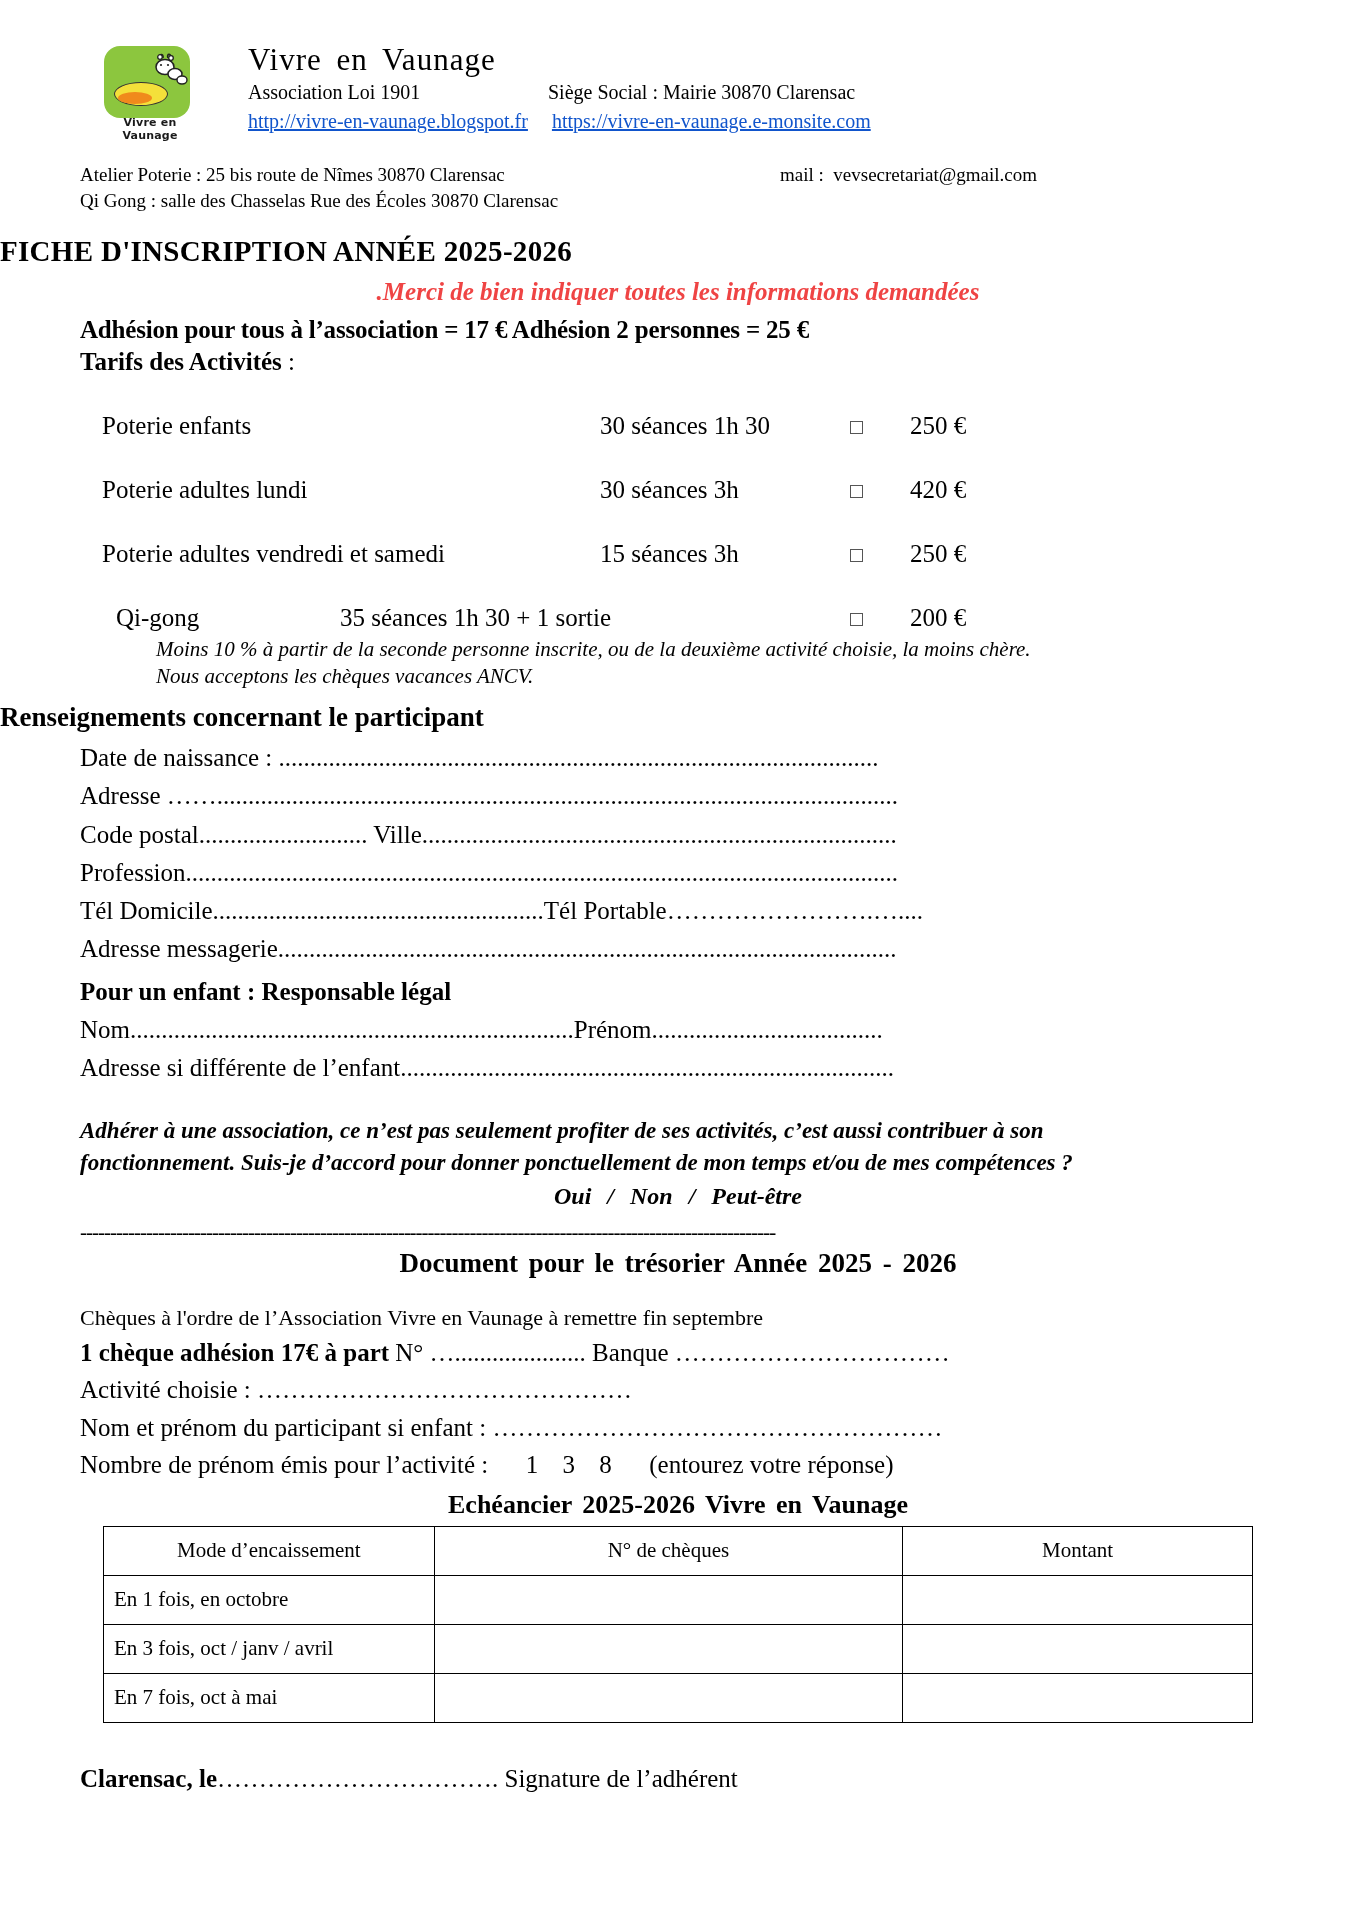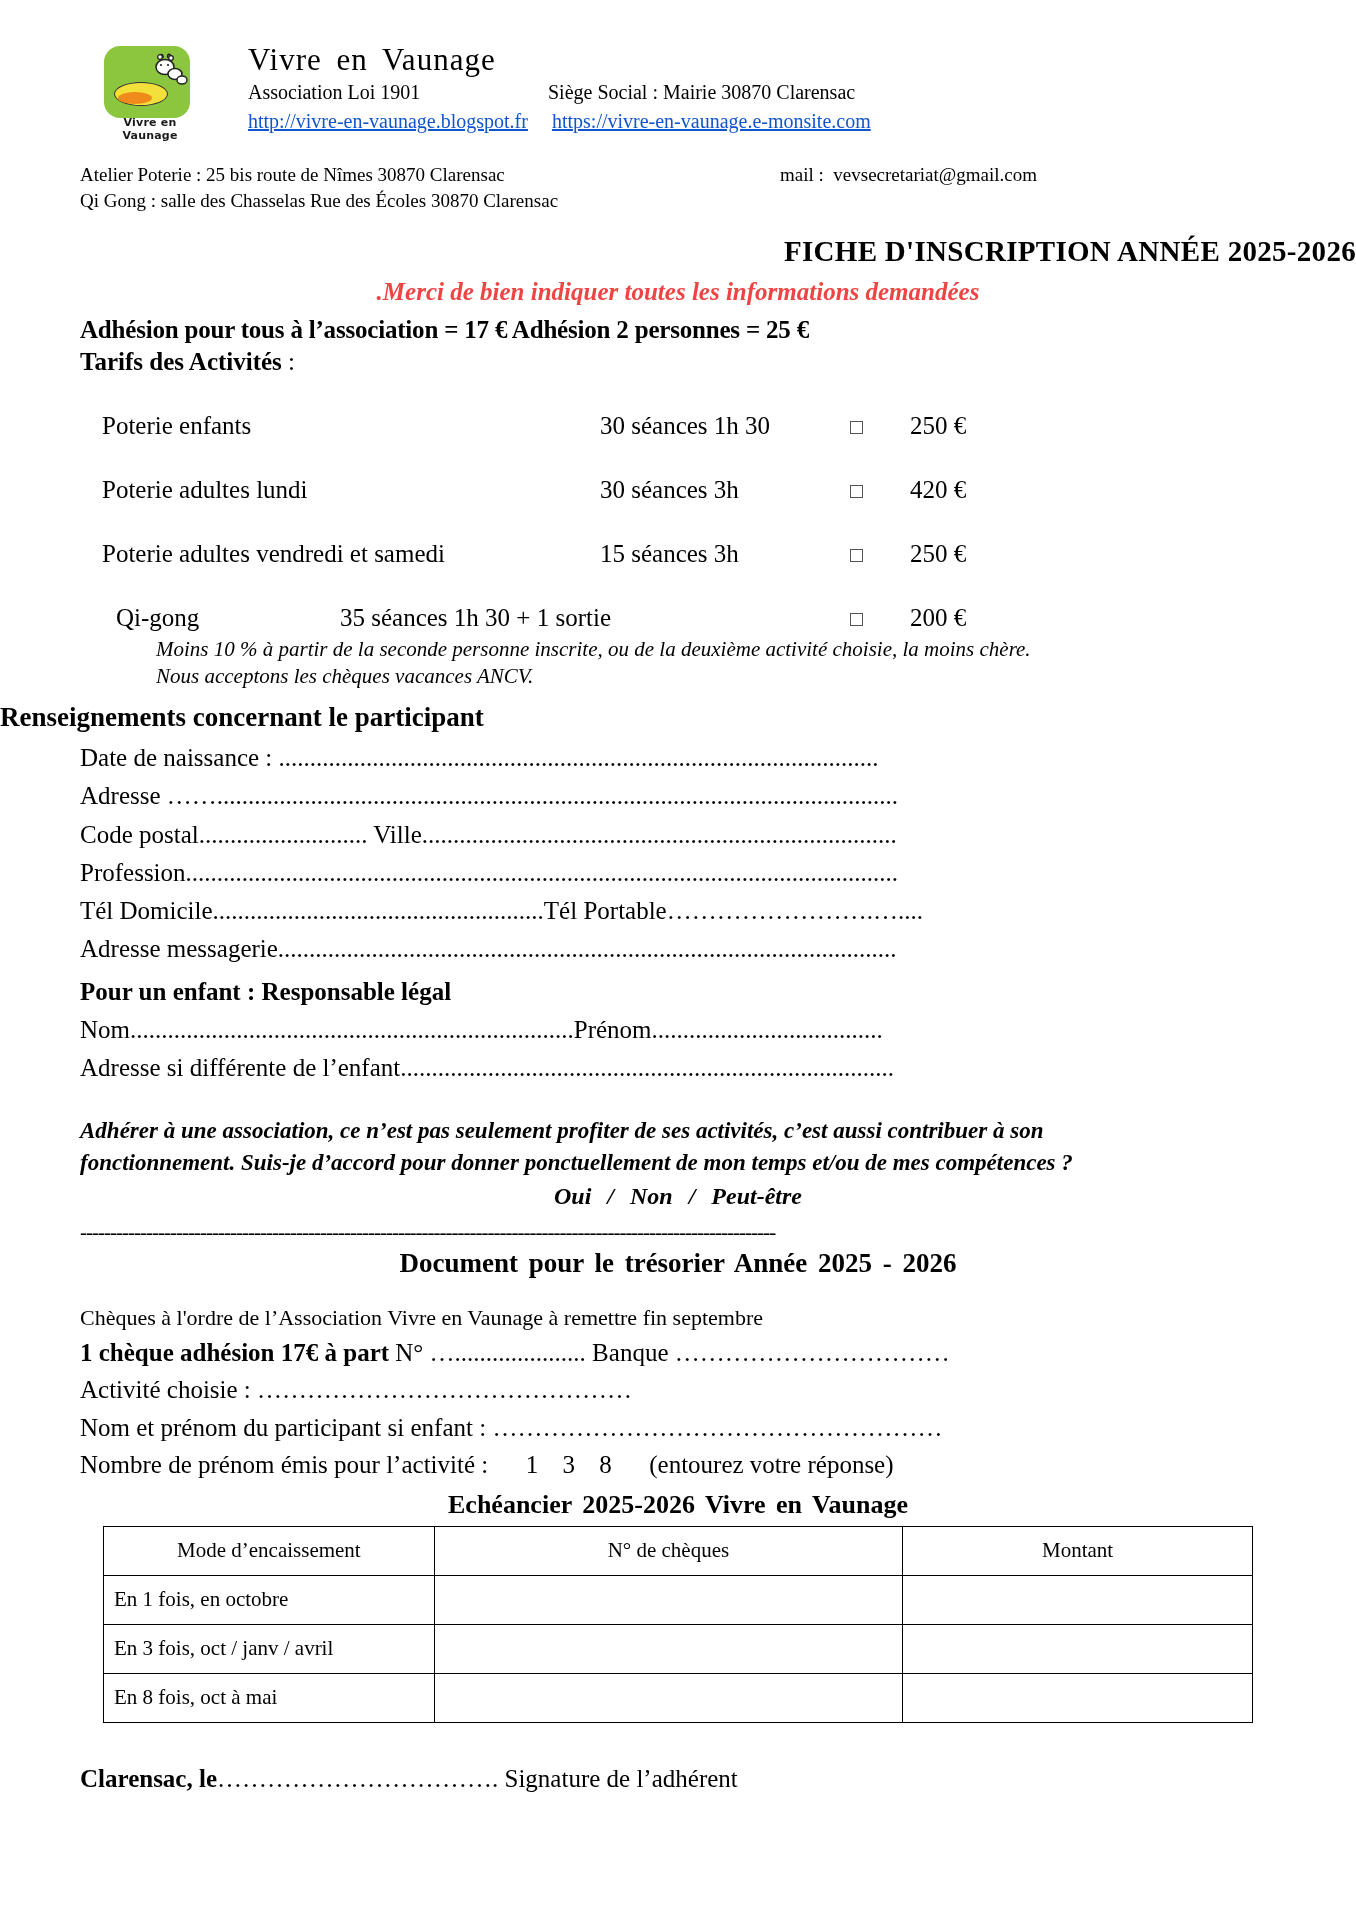--- a/index.html
+++ b/index.html
@@ -122,21 +122,21 @@
     font-size: 19px;
     line-height: 1.35;
   }
   .subhead-row {
     display: flex;
   }
   .subhead-row .addr { width: 700px; }
 
   
   h1.doc-title {
-    text-align: right;
+    text-align: left;
     font-size: 29px;
     font-weight: bold;
     margin: 22px 0 0 0;
     letter-spacing: 0.3px;
   }
   .subtitle {
     text-align: center;
     font-size: 25px;
     font-style: italic;
     font-weight: bold;
@@ -432,21 +432,21 @@
         <td class="mode">En 1 fois, en octobre</td>
         <td></td>
         <td></td>
       </tr>
       <tr>
         <td class="mode">En 3 fois, oct / janv / avril</td>
         <td></td>
         <td></td>
       </tr>
       <tr>
-        <td class="mode">En 8 fois, oct à mai</td>
+        <td class="mode">En 7 fois, oct à mai</td>
         <td></td>
         <td></td>
       </tr>
     </tbody>
   </table>
 
   <div class="signature">
     <span class="sig-label">Clarensac,  le</span><span>…………………………….</span><span> Signature de l’adhérent</span>
   </div>
 

